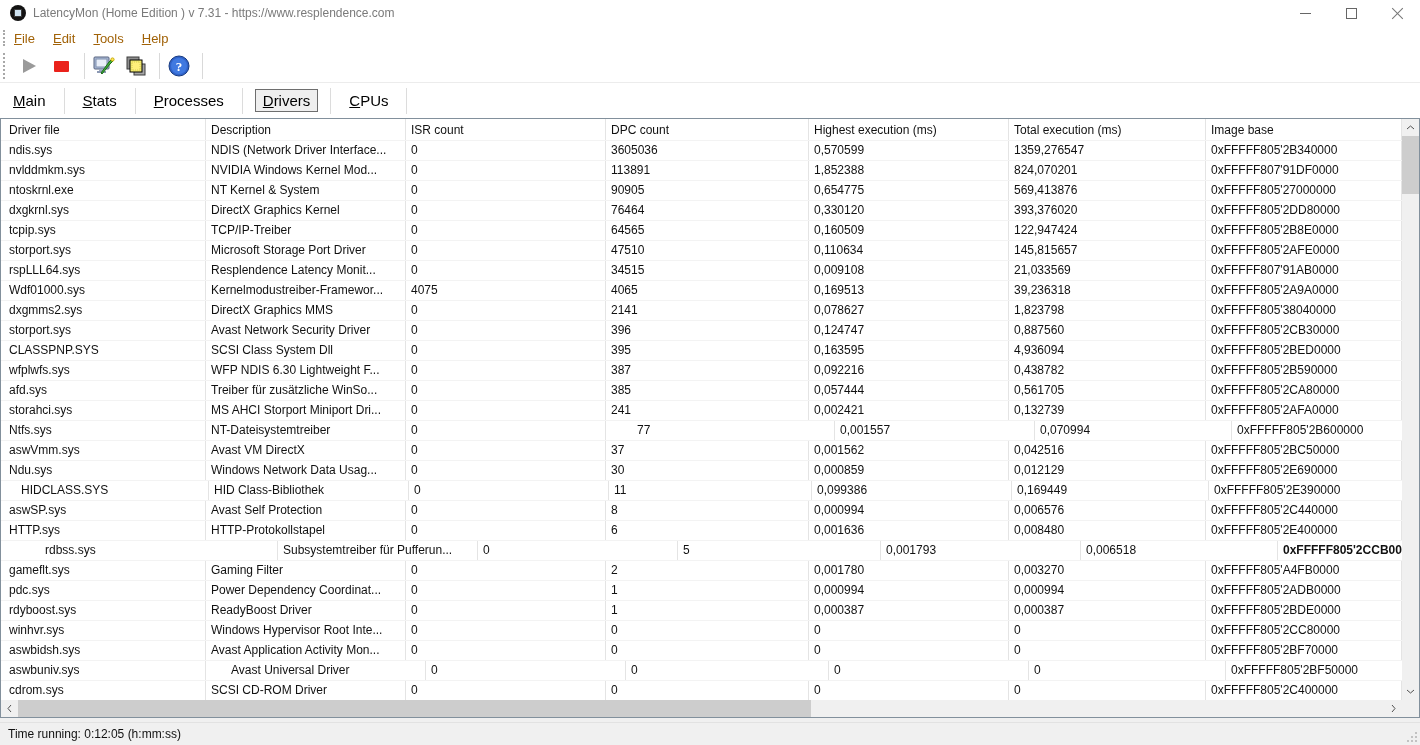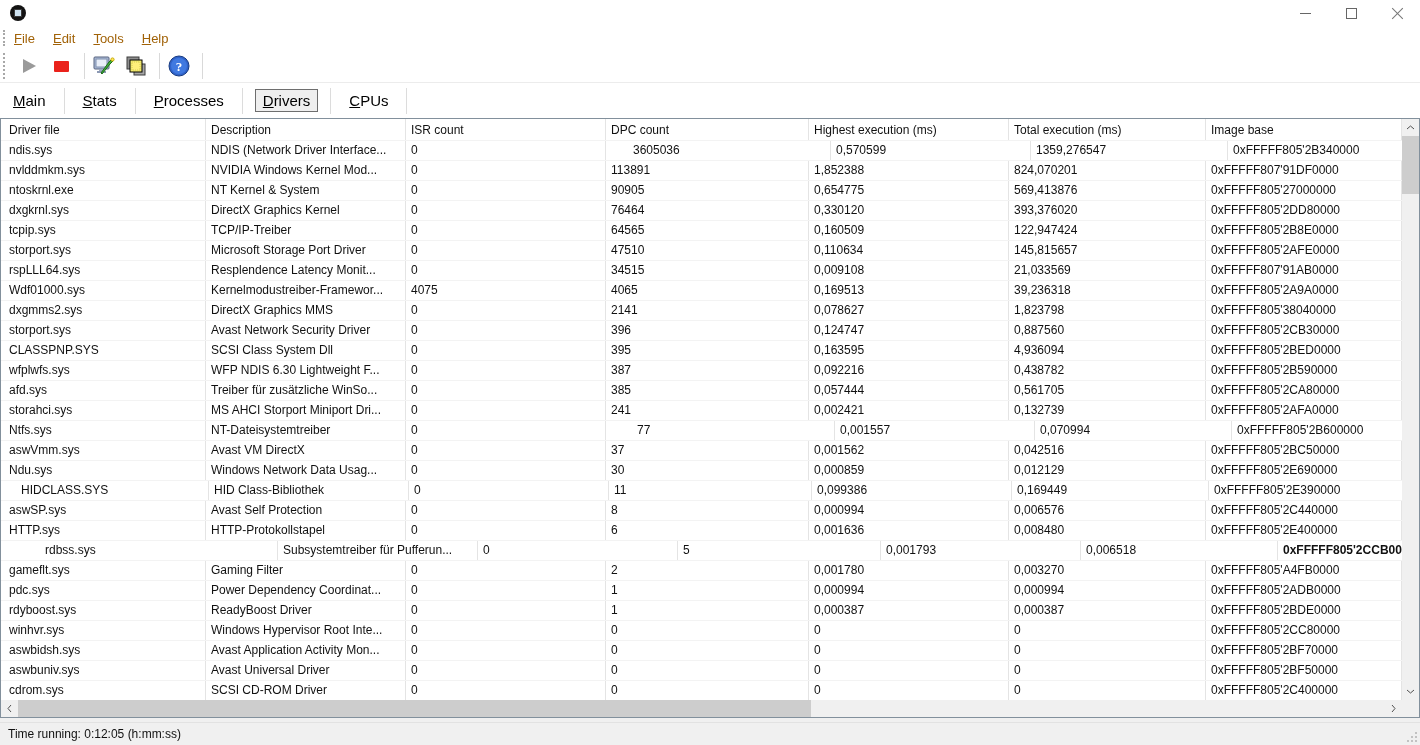--- a/index.html
+++ b/index.html
@@ -73,20 +73,21 @@
              padding:4px 0 0 8px;}
   .size-grip{position:absolute;right:2px;bottom:2px;width:12px;height:12px;}
   .size-grip::before{content:"";position:absolute;right:1px;bottom:1px;width:2px;height:2px;background:#c2c2c2;
       box-shadow:-4px 0 #c2c2c2,-8px 0 #c2c2c2,0 -4px #c2c2c2,0 -8px #c2c2c2,-4px -4px #c2c2c2;}
 </style>
 </head>
 <body>
 
 <div class="titlebar">
   <div class="app-icon"></div>
+  <div class="title-text">LatencyMon  (Home Edition )  v 7.31 - https://www.resplendence.com</div>
   <div class="win-btn btn-min">
       <div class="glyph-min"></div>
     </div>
   <div class="win-btn btn-max">
       <div class="glyph-max"></div>
     </div>
   <div class="win-btn btn-close">
       <div class="glyph-close"></div>
     </div>
 </div>
@@ -156,21 +157,21 @@
         <div class="header-cell" style="width: 203px;">DPC count</div>
         <div class="header-cell" style="width: 200px;">Highest execution (ms)</div>
         <div class="header-cell" style="width: 197px;">Total execution (ms)</div>
         <div class="header-cell" style="width: 196px;">Image base</div>
       </div>
     <div>
         <div class="row">
           <div class="cell" style="width: 205px;">ndis.sys</div>
           <div class="cell" style="width: 200px;">NDIS (Network Driver Interface...</div>
           <div class="cell" style="width: 200px;">0</div>
-          <div class="cell" style="width: 203px; margin-left: 22px;">3605036</div>
+          <div class="cell" style="width: 203px;">3605036</div>
           <div class="cell" style="width: 200px;">0,570599</div>
           <div class="cell" style="width: 197px;">1359,276547</div>
           <div class="cell" style="width: 196px;">0xFFFFF805'2B340000</div>
         </div>
         <div class="row">
           <div class="cell" style="width: 205px;">nvlddmkm.sys</div>
           <div class="cell" style="width: 200px;">NVIDIA Windows Kernel Mod...</div>
           <div class="cell" style="width: 200px;">0</div>
           <div class="cell" style="width: 203px;">113891</div>
           <div class="cell" style="width: 200px;">1,852388</div>
@@ -388,21 +389,21 @@
           <div class="cell" style="width: 205px;">aswbidsh.sys</div>
           <div class="cell" style="width: 200px;">Avast Application Activity Mon...</div>
           <div class="cell" style="width: 200px;">0</div>
           <div class="cell" style="width: 203px;">0</div>
           <div class="cell" style="width: 200px;">0</div>
           <div class="cell" style="width: 197px;">0</div>
           <div class="cell" style="width: 196px;">0xFFFFF805'2BF70000</div>
         </div>
         <div class="row">
           <div class="cell" style="width: 205px;">aswbuniv.sys</div>
-          <div class="cell" style="width: 200px;">Avast Universal Driver</div>
+          <div class="cell" style="width: 200px; margin-left: 20px;">Avast Universal Driver</div>
           <div class="cell" style="width: 200px;">0</div>
           <div class="cell" style="width: 203px;">0</div>
           <div class="cell" style="width: 200px;">0</div>
           <div class="cell" style="width: 197px;">0</div>
           <div class="cell" style="width: 196px;">0xFFFFF805'2BF50000</div>
         </div>
         <div class="row">
           <div class="cell" style="width: 205px;">cdrom.sys</div>
           <div class="cell" style="width: 200px;">SCSI CD-ROM Driver</div>
           <div class="cell" style="width: 200px;">0</div>

